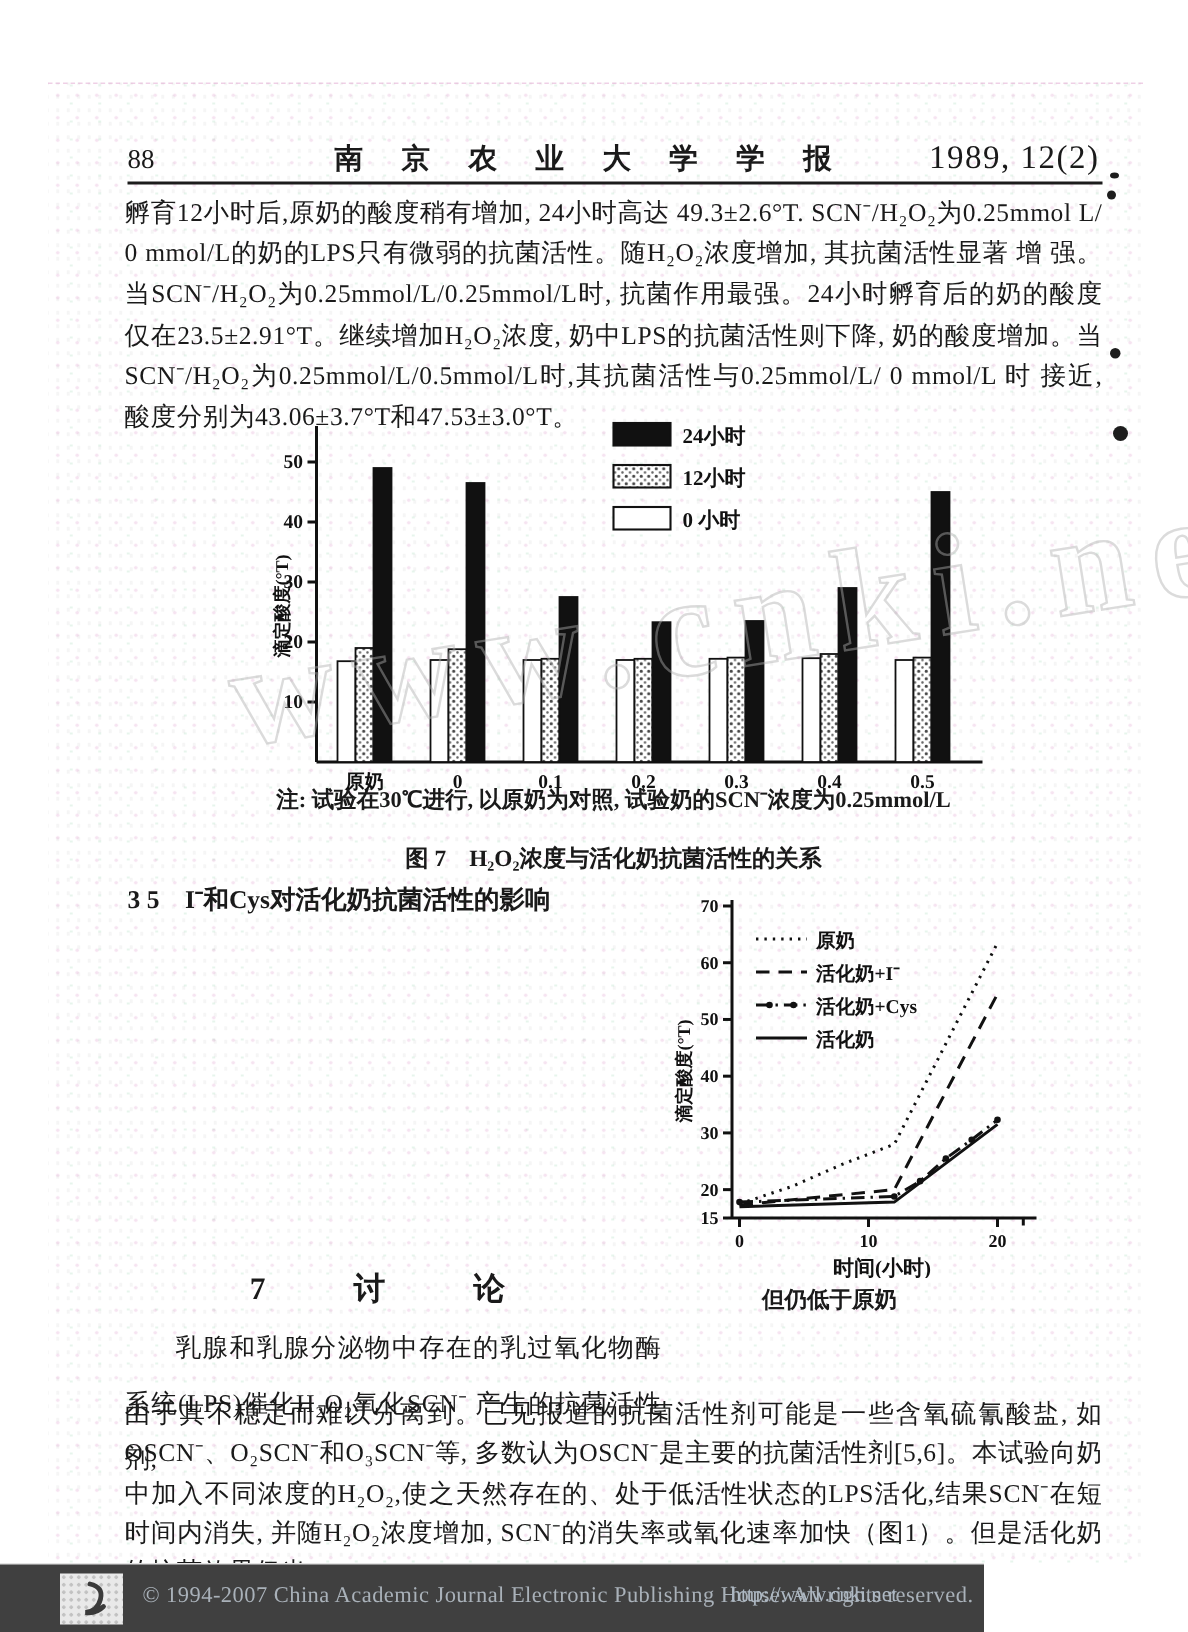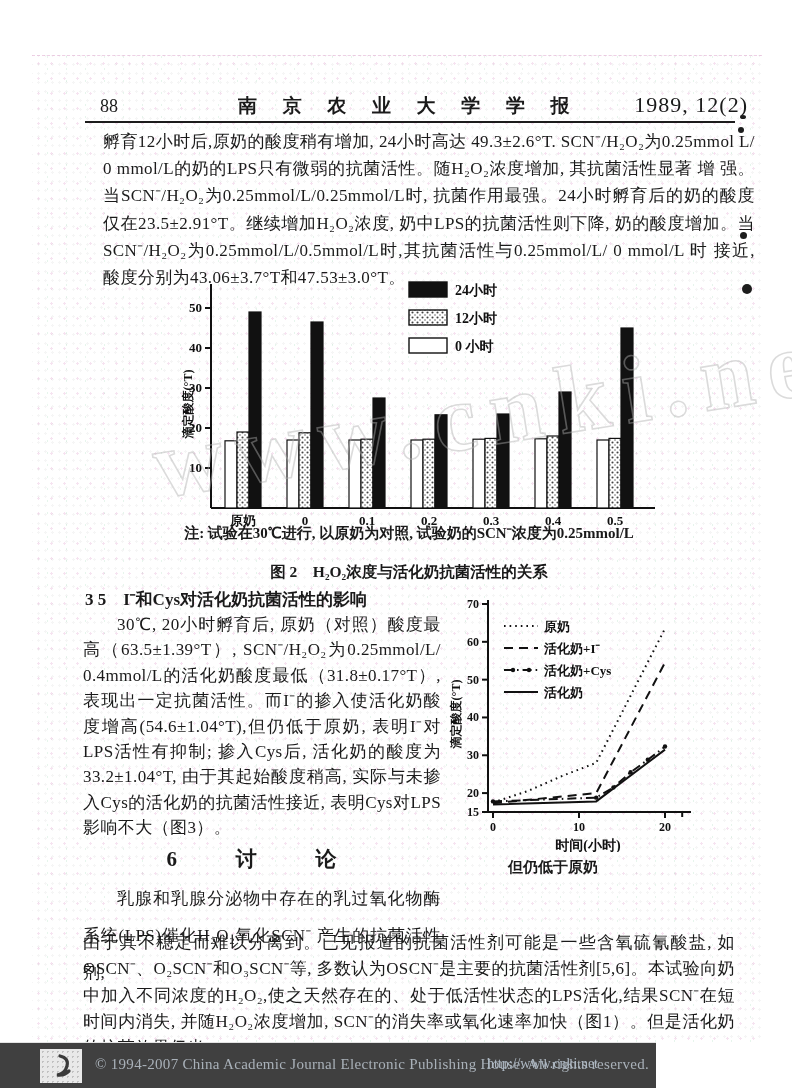--- a/index.html
+++ b/index.html
@@ -6,27 +6,27 @@
   #page{position:relative;width:792px;height:1088px;background:#fff;overflow:hidden;
         font-family:"Liberation Serif", serif;color:#1a1a1a;}
   .speckle{position:absolute;left:32px;top:55px;right:30px;height:988px;pointer-events:none;
       background-image:
         radial-gradient(rgba(214,130,190,0.22) 1px, transparent 1.2px),
         radial-gradient(rgba(120,200,150,0.18) 1px, transparent 1.2px),
         radial-gradient(rgba(160,160,160,0.10) 1px, transparent 1.2px);
       background-size:13px 15px,19px 12px,7px 9px;
       background-position:0 0,6px 7px,3px 4px;
       border-top:1px dashed rgba(220,150,200,0.45);}
-  .hdr{position:absolute;left:100px;top:92px;width:648px;display:flex;align-items:baseline;justify-content:space-between;}
+  .hdr{position:absolute;left:85px;top:92px;width:648px;display:flex;align-items:baseline;justify-content:space-between;}
   .hdr .pnum{font-size:18px;width:120px;}
   .hdr .jtitle{flex:1;text-align:center;font-size:19px;font-weight:700;letter-spacing:0.55em;white-space:nowrap;}
   .hdr .issue{width:150px;text-align:right;font-size:22px;letter-spacing:1px;}
   .hrule{position:absolute;left:85px;top:121px;width:650px;height:2px;background:#1c1c1c;}
   .para{position:absolute;font-size:17px;line-height:27.2px;text-align:justify;letter-spacing:0.4px;}
-  #para1{left:83px;top:128px;width:652px;margin-left:20px;}
+  #para1{left:83px;top:128px;width:652px;}
   .fig2wrap{position:absolute;left:181px;top:276px;width:492px;height:262px;}
   .fignote{position:absolute;left:85px;top:522px;width:648px;text-align:center;font-size:15px;font-weight:600;}
   .figcap2{position:absolute;left:85px;top:562px;width:648px;text-align:center;font-size:15.5px;font-weight:700;}
   .h33{position:absolute;left:85px;top:587px;width:640px;font-size:17px;font-weight:700;}
   #sec33text{left:83px;top:612px;width:358px;line-height:25.4px;text-indent:2em;}
   .h4{position:absolute;left:85px;top:845px;width:352px;text-align:center;font-size:21px;font-weight:700;letter-spacing:0.9em;}
   #sec4text{left:83px;top:880px;width:358px;line-height:37px;text-indent:2em;}
   .fig3wrap{position:absolute;left:448px;top:594px;width:276px;height:258px;}
   .figcap3{position:absolute;left:462px;top:856px;width:260px;font-size:15px;font-weight:700;line-height:22px;}
   .figcap3 .l2{padding-left:46px;}
@@ -113,26 +113,25 @@
         <rect x="228" y="34" width="38" height="15" fill="url(#stip)" stroke="#111" stroke-width="1.4"></rect>
         <text x="274" y="47" font-size="14" font-weight="700">12小时</text>
         <rect x="228" y="62" width="38" height="15" fill="#fff" stroke="#111" stroke-width="1.4"></rect>
         <text x="274" y="75" font-size="14" font-weight="700">0 小时</text>
       </svg>
   </div>
 
   <div class="watermark">www.cnki.net</div>
 
   <div class="fignote">注: 试验在30℃进行, 以原奶为对照, 试验奶的SCN⁻浓度为0.25mmol/L</div>
-  <div class="figcap2">图 2　H₂O₂浓度与活化奶抗菌活性的关系</div>
+  <div class="figcap2">图 7　H₂O₂浓度与活化奶抗菌活性的关系</div>
 
   <div class="h33">3 5　I⁻和Cys对活化奶抗菌活性的影响</div>
-  <div id="sec33text" class="para">30℃, 20小时孵育后, 原奶（对照）酸度最高（63.5±1.39°T）, SCN⁻/H₂O₂为0.25mmol/L/ 0.4mmol/L的活化奶酸度最低（31.8±0.17°T）, 表现出一定抗菌活性。而I⁻的掺入使活化奶酸度增高(54.6±1.04°T),但仍低于原奶, 表明I⁻对LPS活性有抑制; 掺入Cys后, 活化奶的酸度为33.2±1.04°T, 由于其起始酸度稍高, 实际与未掺入Cys的活化奶的抗菌活性接近, 表明Cys对LPS影响不大（图3）。</div>
-
-  <div class="h4">6　讨　论</div>
+
+  <div class="h4">7　讨　论</div>
   <div id="sec4text" class="para">乳腺和乳腺分泌物中存在的乳过氧化物酶系统(LPS)催化H₂O₂氧化SCN⁻ 产生的抗菌活性剂,</div>
 
   <div class="fig3wrap">
     <svg width="276" height="258" viewBox="0 0 276 258">
         <line x1="40" y1="6" x2="40" y2="218" stroke="#111" stroke-width="2"></line>
         <line x1="40" y1="218" x2="243" y2="218" stroke="#111" stroke-width="2"></line>
         <line x1="34" y1="218" x2="40" y2="218" stroke="#111" stroke-width="2"></line>
         <text x="31" y="222" text-anchor="end" font-size="12" font-weight="600">15</text>
         <line x1="34" y1="199.0909090909091" x2="40" y2="199.0909090909091" stroke="#111" stroke-width="2"></line>
         <text x="31" y="203.0909090909091" text-anchor="end" font-size="12" font-weight="600">20</text>

